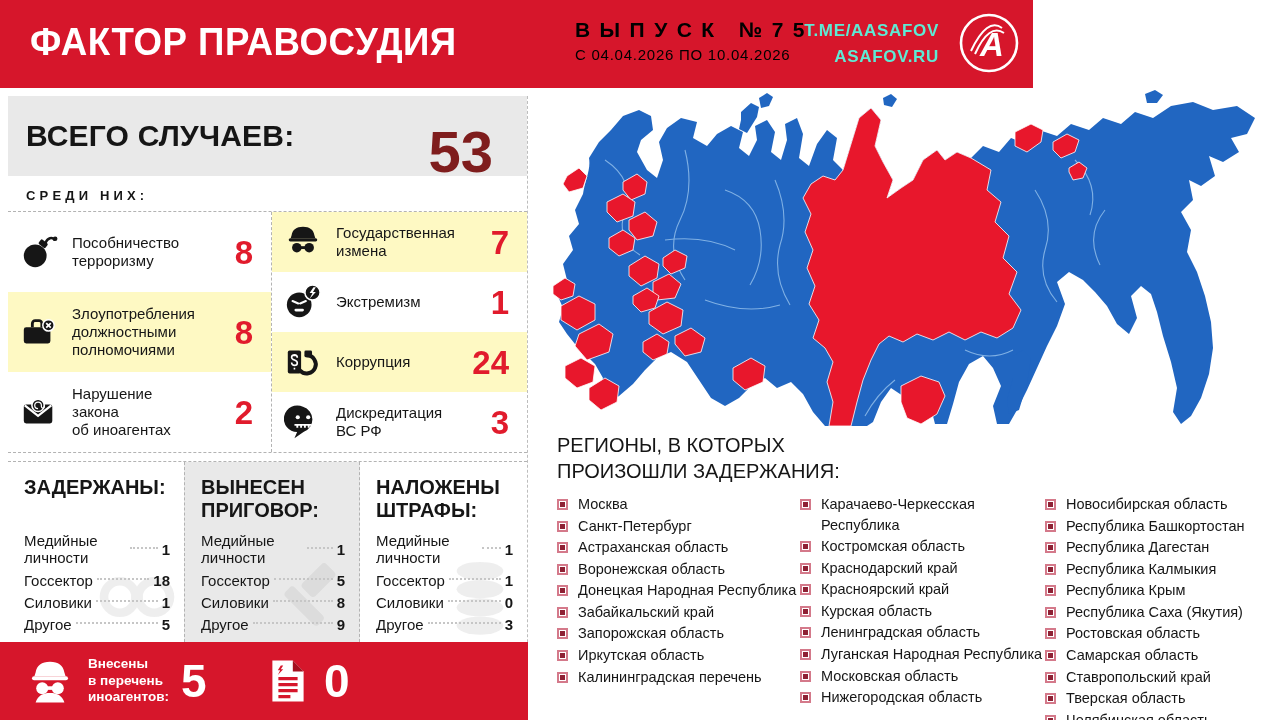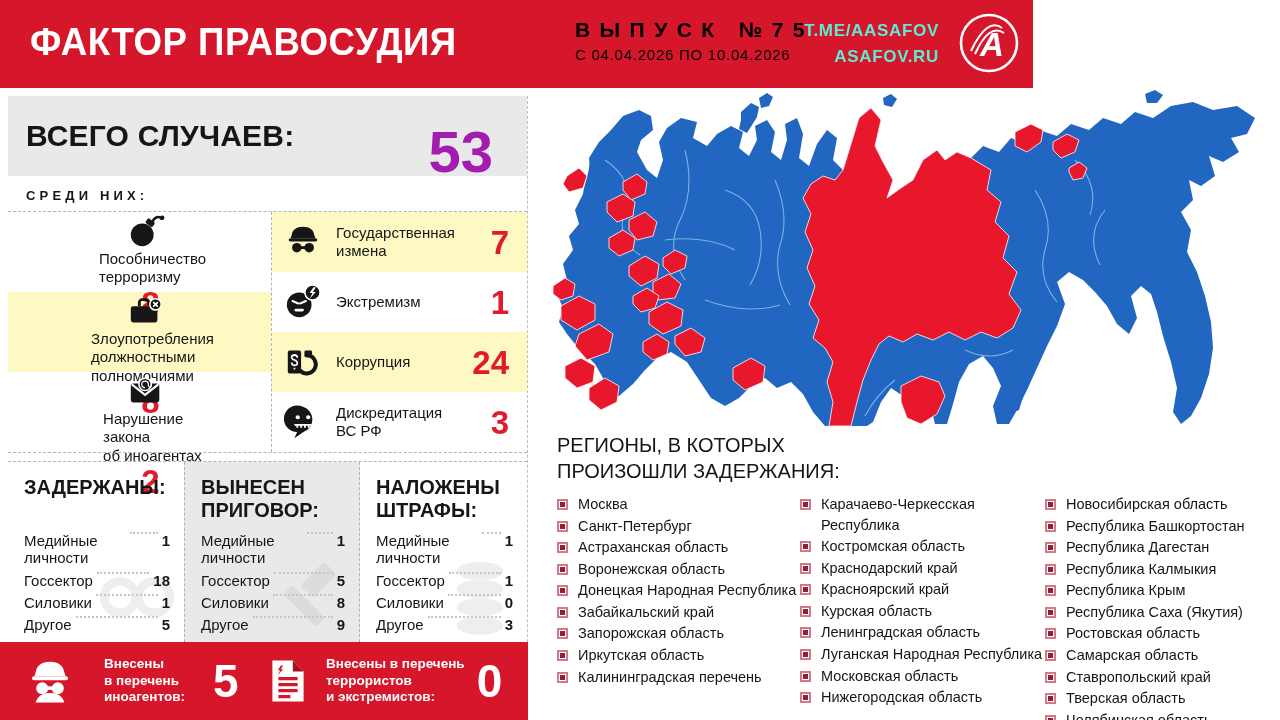--- a/index.html
+++ b/index.html
@@ -12,54 +12,54 @@
   .issue{position:absolute;left:575px;top:18px;color:#000000;}
   .issue-no{font-size:21px;font-weight:800;letter-spacing:.45em;white-space:nowrap;}
   .issue-dates{font-size:15px;font-weight:400;letter-spacing:.05em;margin-top:4px;white-space:nowrap;}
   .links{position:absolute;right:94px;top:18px;text-align:right;color:#5eead4;font-size:17px;font-weight:800;line-height:1.55;letter-spacing:.04em;}
   .links div{cursor:pointer;}
   .logo{position:absolute;right:12px;top:11px;width:64px;height:64px;}
   
   .left-panel{position:absolute;left:8px;top:96px;width:520px;border-right:1px dashed #bdbdbd;height:616px;box-sizing:border-box;}
   .total-block{height:80px;background:#e9e9e9;display:flex;align-items:center;justify-content:space-between;padding:0 34px 0 18px;}
   .total-label{font-size:30px;font-weight:800;letter-spacing:.2px;}
-  .total-value{font-size:58px;font-weight:800;color:#a21caf;line-height:1;margin-top:32px;}
+  .total-value{font-size:58px;font-weight:800;color:#7f1d1d;line-height:1;margin-top:32px;}
   .among{margin:12px 0 8px 18px;font-size:13px;font-weight:800;letter-spacing:.32em;}
   .cat-box{display:flex;border-top:1px dashed #b3b3b3;border-bottom:1px dashed #b3b3b3;}
   .cat-col{box-sizing:border-box;}
   .cat-col.left{width:264px;border-right:1px dashed #b3b3b3;}
   .cat-col.right{width:255px;}
   .cat-row{display:flex;align-items:center;padding:0 0 0 12px;}
-  .cat-col.left .cat-row{height:80px;flex-direction:column;}
+  .cat-col.left .cat-row{height:80px;}
   .cat-col.right .cat-row{height:60px;}
   .cat-row.shaded{background:#fef9c3;}
   .cat-icon{width:38px;height:38px;flex:0 0 38px;color:#161616;}
   .cat-icon svg{width:100%;height:100%;}
   .cat-label{flex:1;margin-left:14px;font-size:15px;font-weight:500;line-height:1.22;white-space:pre-line;}
   .cat-value{font-size:33px;font-weight:800;color:#e11b2c;padding-right:18px;min-width:46px;text-align:right;line-height:1;}
   
   .stats{display:flex;margin-top:8px;border-top:1px dashed #b3b3b3;border-bottom:1px dashed #b3b3b3;height:180px;}
   .stat-col{position:relative;box-sizing:border-box;padding:14px 14px 0 16px;overflow:hidden;}
   .stat-col:nth-child(1){width:176px;}
   .stat-col:nth-child(2){width:176px;border-left:1px dashed #b3b3b3;border-right:1px dashed #b3b3b3;}
   .stat-col:nth-child(3){width:167px;}
   .stat-col.shaded{background:#e9e9e9;}
   .stat-title{font-size:20px;font-weight:800;line-height:1.15;white-space:pre-line;height:56px;}
-  .stat-row{display:flex;align-items:flex-start;font-size:15px;margin-bottom:5px;position:relative;z-index:1;}
+  .stat-row{display:flex;align-items:center;font-size:15px;margin-bottom:5px;position:relative;z-index:1;}
   .stat-row-label{font-weight:500;line-height:1.15;max-width:102px;}
   .stat-leader{flex:1;border-bottom:2px dotted #c6c6c6;margin:0 4px 3px 4px;min-width:12px;}
   .stat-row-value{font-weight:800;}
   .stat-watermark{position:absolute;right:4px;bottom:2px;color:#9a9a9a;opacity:.16;z-index:0;}
   .stat-watermark svg{width:86px;height:78px;}
   
   .banner{position:absolute;left:0;top:642px;width:528px;height:78px;background:#d6162b;display:flex;align-items:center;color:#fff;}
   .banner-item{display:flex;align-items:center;}
   .banner-item .b-icon{width:48px;height:48px;color:#fff;}
   .banner-item .b-icon svg{width:100%;height:100%;}
-  .banner-item.first{margin-left:26px;width:238px;gap:16px;}
+  .banner-item.first{margin-left:26px;width:238px;}
   .banner-label{font-size:13.5px;font-weight:700;line-height:1.25;margin-left:14px;white-space:pre-line;}
   .banner-value{font-size:46px;font-weight:800;line-height:1;margin-left:12px;}
   
   .map-wrap{position:absolute;left:545px;top:90px;width:725px;height:340px;}
   .regions-title{position:absolute;left:557px;top:432px;font-size:20px;font-weight:400;line-height:1.3;white-space:pre-line;}
   .regions{position:absolute;left:557px;top:494px;display:flex;}
   .regions .rcol{box-sizing:border-box;}
   .regions .rcol:nth-child(1){width:243px;}
   .regions .rcol:nth-child(2){width:245px;}
   .regions .rcol:nth-child(3){width:232px;}
@@ -288,23 +288,20 @@
     </div>
     <div class="banner-item">
       <span class="b-icon"><svg viewBox="0 0 40 40">
           <path d="M7 3h17l9 9v25H7z" fill="currentColor"></path>
           <path d="M24 3v9h9z" fill="#a5101f"></path>
           <g stroke="#d6162b" stroke-width="2.6">
             <path d="M12 18h16M12 23h16M12 28h16M12 33h10"></path>
           </g>
           <path d="M14 7l-2.5 4h2l-2 4 4.5-4.8h-2l2-3.2z" fill="#d6162b"></path>
         </svg></span>
-      <div class="banner-label">Внесены в перечень
-террористов
-и экстремистов:</div>
       <div class="banner-value">0</div>
     </div>
   </div>
 
 <div class="map-wrap">
 <svg viewBox="0 0 725 340" width="725" height="340">
 
   <path class="m-base" d="M38,104 C40,90 46,80 44,68 L54,52 66,40 78,26 94,20 106,26 108,40 96,50 92,62
     102,80 112,88 118,70 114,52 122,38 136,28 152,32 148,48 162,56 172,44 186,36 198,42 194,58 204,66
     212,50 210,36 222,30 230,42 226,62 236,70 242,50 240,34 252,28 258,44 254,68 264,76

